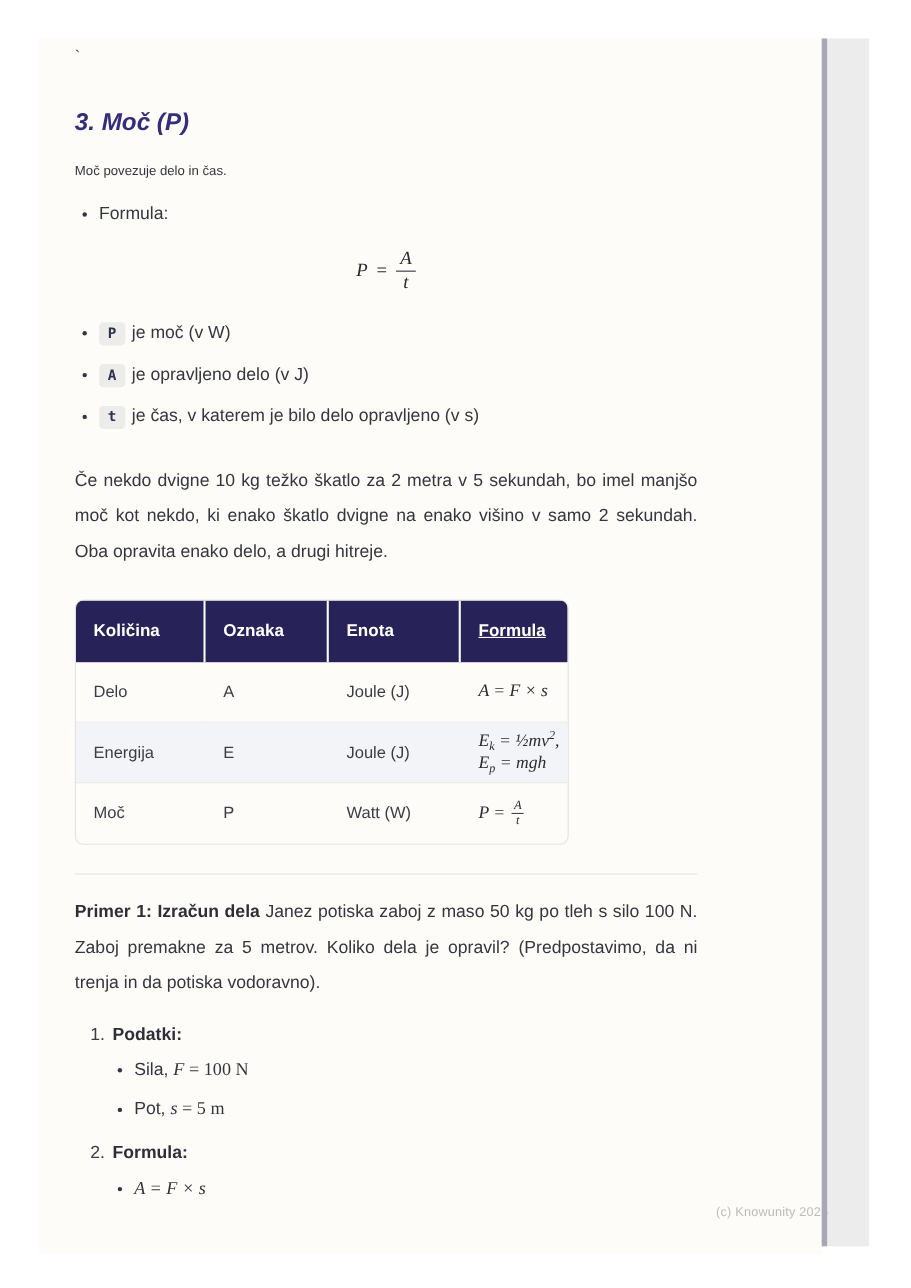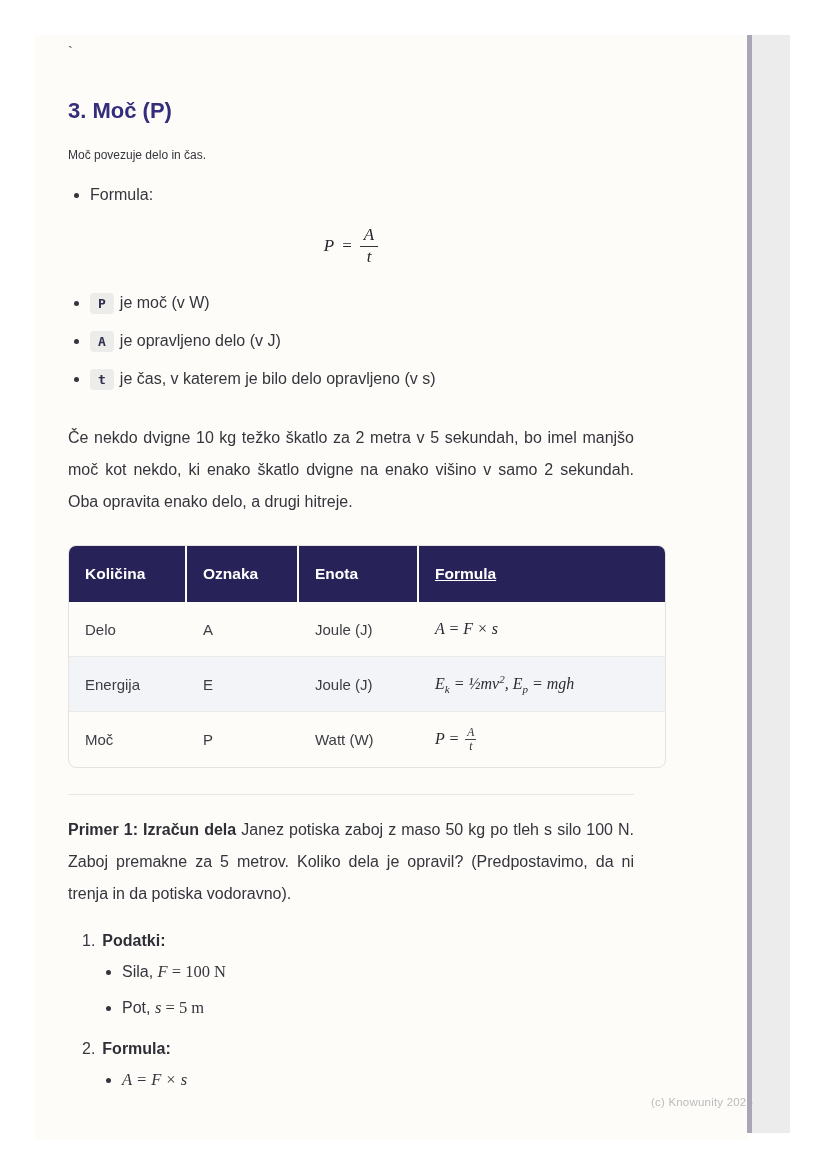--- a/index.html
+++ b/index.html
@@ -4,21 +4,21 @@
 <style>
   * { margin: 0; padding: 0; box-sizing: border-box; }
   html, body { width: 828px; height: 1171px; background: #ffffff; font-family: "Liberation Sans", sans-serif; }
   .viewport { position: relative; width: 828px; height: 1171px; overflow: hidden; background: #ffffff; }
 
   .card { position: absolute; left: 35px; top: 35px; width: 713px; height: 1105px; background: #fdfcf8; overflow: hidden; }
   .content { margin-left: 33px; width: 566px; color: #35353d; }
 
   .stray { padding-top: 8px; font-size: 15px; color: #44444c; height: 24px; }
 
-  h3.sec { margin-top: 38px; font-size: 22px; line-height: 28px; font-weight: 700; color: #332d7c; }
+  h3.sec { margin-top: 38px; font-size: 22px; line-height: 28px; font-weight: 700; color: #332d7c; font-style: italic; }
   h2.sec { margin-top: 24px; font-size: 25px; line-height: 31px; font-weight: 700; color: #332d7c; }
 
   p.intro { margin-top: 23px; font-size: 12px; }
 
   ul.plain { margin-top: 24px; list-style: disc; padding-left: 22px; font-size: 16px; }
   ul.plain li { margin-bottom: 14px; }
 
   .display-formula { margin-top: 16px; height: 52px; display: flex; align-items: center; justify-content: center; gap: 8px; font-size: 17px; color: #26262e; }
   .mvar { font-family: "Liberation Serif", serif; font-style: italic; }
   .mroman { font-family: "Liberation Serif", serif; font-style: normal; }
@@ -27,21 +27,21 @@
   .frac { display: inline-flex; flex-direction: column; align-items: center; line-height: 1.1; }
   .frac .num { padding: 0 4px 1px; border-bottom: 1px solid #33333b; }
   .frac .den { padding-top: 1px; }
 
   ul.vars { margin-top: 22px; list-style: disc; padding-left: 22px; font-size: 16px; }
   ul.vars li { margin-bottom: 13px; height: 25px; }
   code.badge { font-family: "DejaVu Sans Mono", monospace; font-size: 13px; font-weight: 700; color: #2e2e4e; background: #ececea; border-radius: 4px; padding: 3px 8px; margin-right: 6px; }
 
   p.note { margin-top: 27px; font-size: 16px; line-height: 32px; text-align: justify; }
 
-  table.qt { margin-top: 27px; width: 598px; border-collapse: separate; border-spacing: 0; border: 1px solid #e3e3df; border-radius: 8px; overflow: hidden; font-size: 15px; color: #3c3c44; }
+  table.qt { margin-top: 27px; width: 449px; border-collapse: separate; border-spacing: 0; border: 1px solid #e3e3df; border-radius: 8px; overflow: hidden; font-size: 15px; color: #3c3c44; }
   table.qt thead th { background: #272258; color: #ffffff; font-size: 15.5px; font-weight: 600; text-align: left; height: 56px; padding-left: 16px; border-right: 2px solid #fdfcf8; }
   table.qt thead th:last-child { border-right: none; text-decoration: underline; }
   table.qt tbody td { height: 55px; padding-left: 16px; border-bottom: 1px solid #eaeae6; }
   table.qt tbody tr:nth-child(2) td { background: #f2f4f8; }
   table.qt tbody tr:last-child td { border-bottom: none; }
   td .mathline, td .mroman, td .mvar { font-size: 16px; color: #2b2b33; }
   td sub, td sup { font-size: 11px; font-family: "Liberation Serif", serif; font-style: italic; }
   .ifrac { display: inline-flex; flex-direction: column; align-items: center; vertical-align: middle; line-height: 1; margin-left: 2px; }
   .ifrac .inum { font-size: 11.5px; padding: 0 2px 1px; border-bottom: 1px solid #44444c; }
   .ifrac .iden { font-size: 11.5px; padding-top: 1px; }

